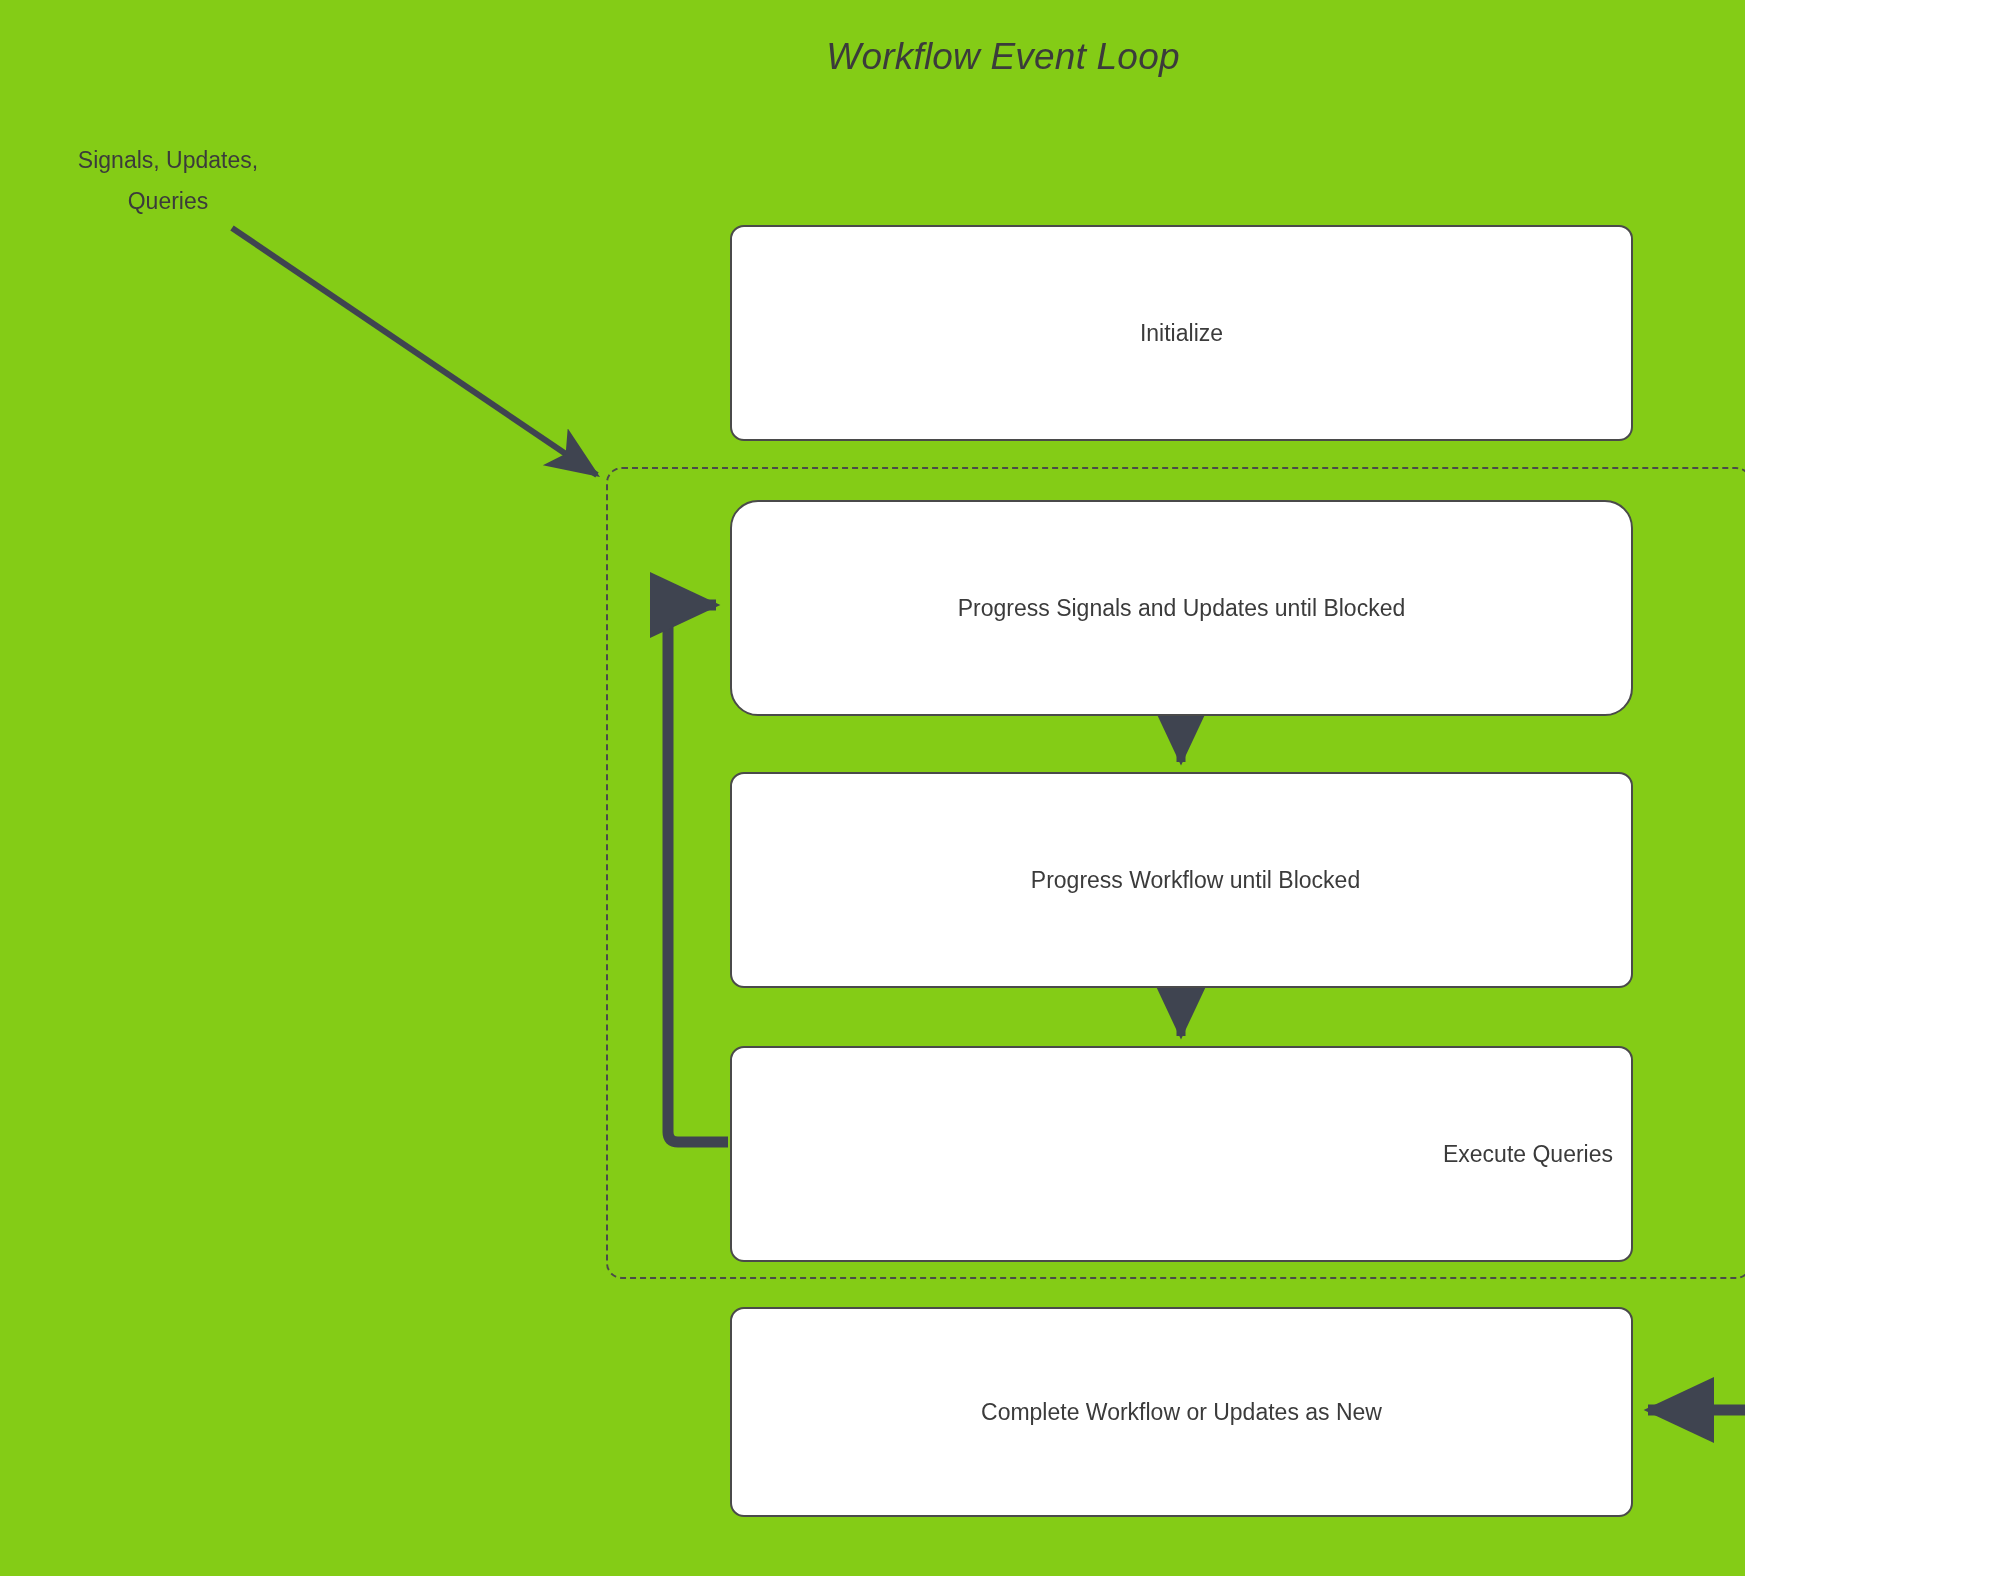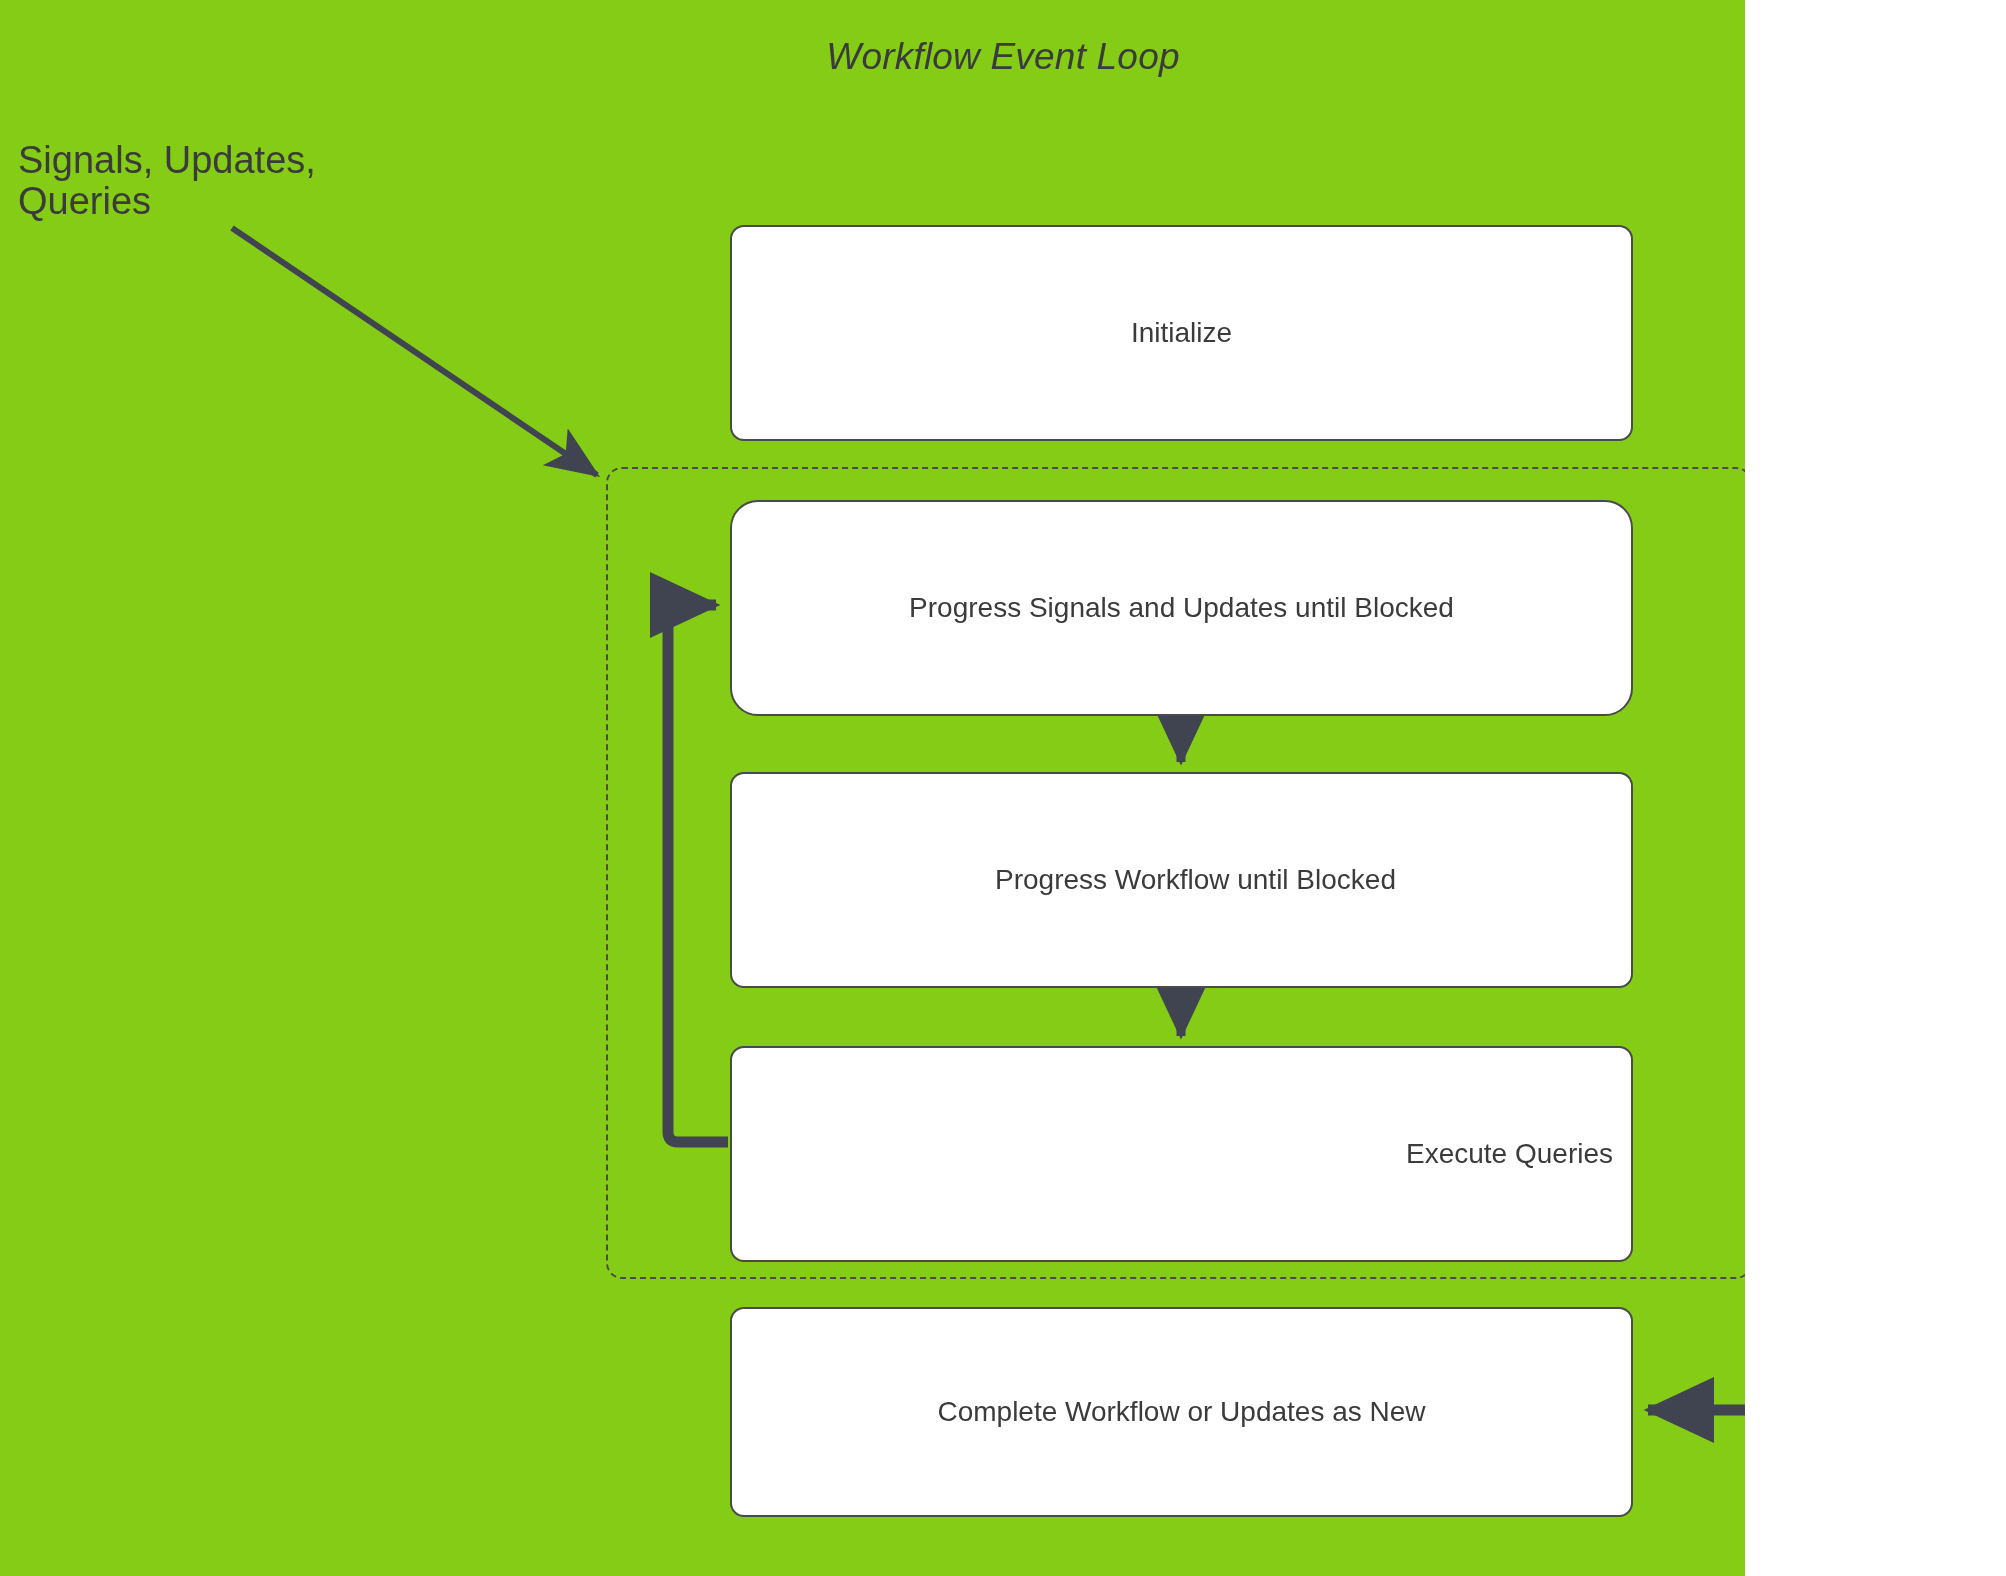--- a/index.html
+++ b/index.html
@@ -40,38 +40,39 @@
     letter-spacing: 0.2px;
     white-space: nowrap;
   }
 
   
   .edge-label {
     position: absolute;
     left: 18px;
     top: 140px;
     width: 300px;
-    font-size: 38px;
+    text-align: center;
+    font-size: 23px;
     line-height: 41px;
     color: #3b3b3b;
   }
 
   
   .proc-box {
     position: absolute;
     box-sizing: border-box;
     background: #ffffff;
     border: 2px solid #4a4a4a;
     border-radius: 14px;
     display: flex;
     align-items: center;
     justify-content: center;
   }
   .proc-box .box-label {
-    font-size: 28px;
+    font-size: 23px;
     color: #3b3b3b;
     text-align: center;
     line-height: 38px;
     padding: 0 18px;
   }
 
   #box-initialize   { left: 730px; top: 225px;  width: 903px; height: 216px; }
   #box-progress-signals { left: 730px; top: 500px;  width: 903px; height: 216px; border-radius: 28px; }
   #box-progress-workflow { left: 730px; top: 772px;  width: 903px; height: 216px; padding-left: 28px; }
   #box-execute-queries   { left: 730px; top: 1046px; width: 903px; height: 216px; justify-content: flex-end; }

